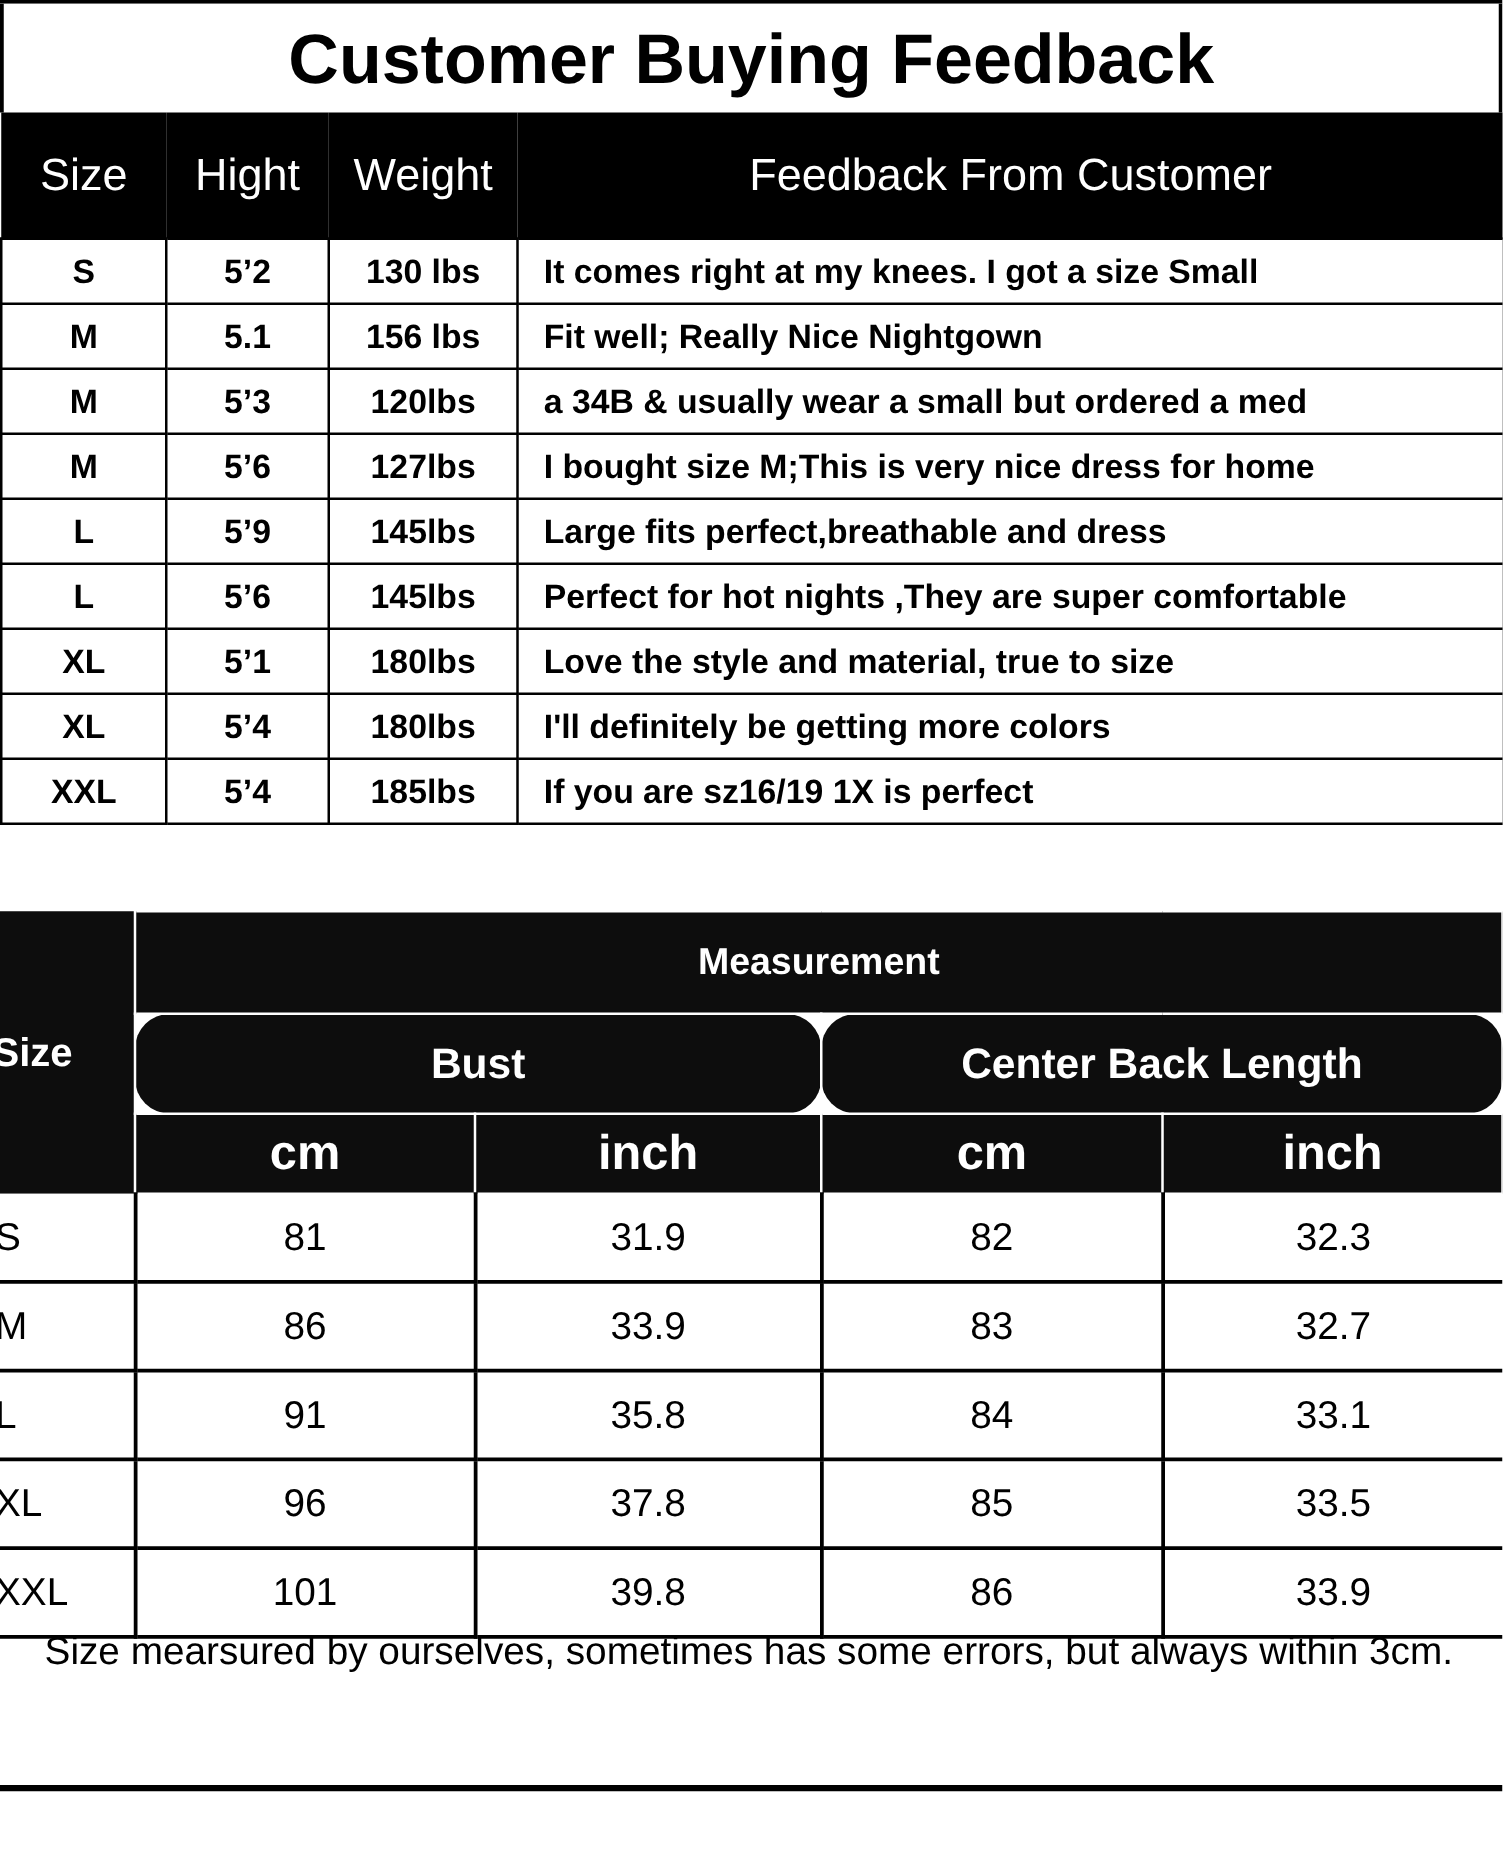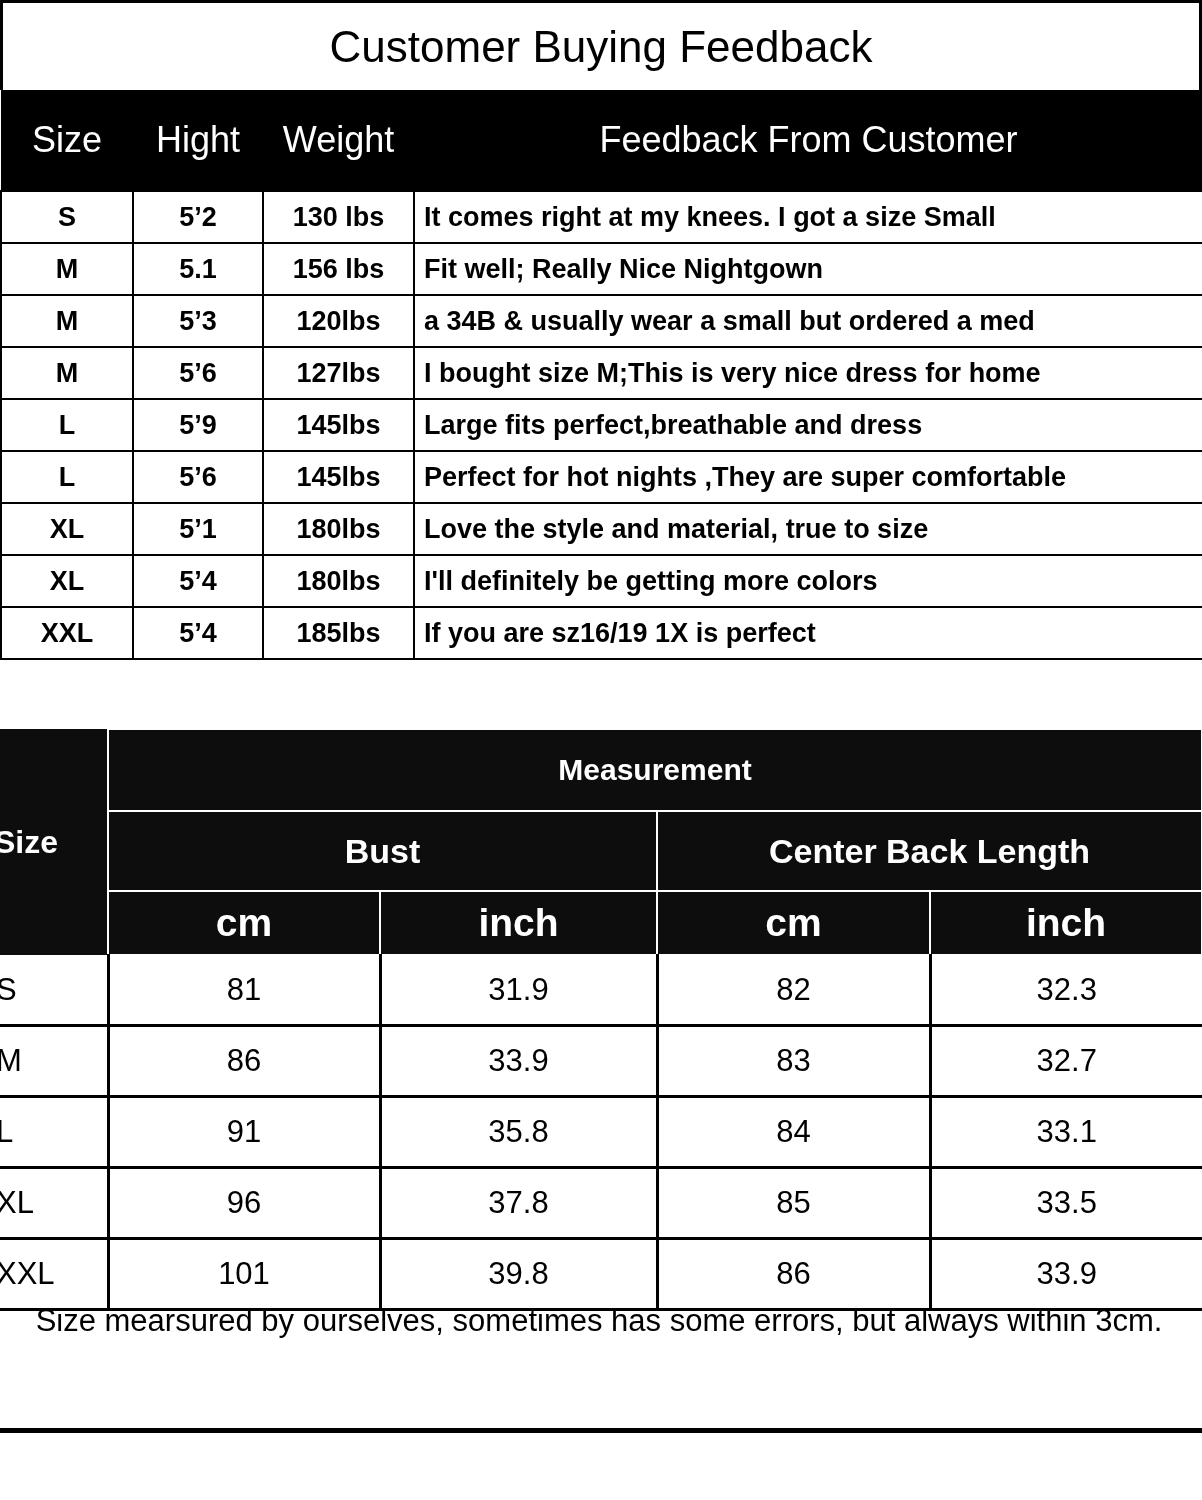--- a/index.html
+++ b/index.html
@@ -50,22 +50,22 @@
     height: 87px;
     background: #ffffff;
     box-sizing: border-box;
     border-left: 3px solid #000;
     border-right: 3px solid #000;
     display: flex;
     align-items: center;
     justify-content: center;
   }
   .title-text {
-    font-size: 44px;
-    font-weight: 400;
+    font-size: 56px;
+    font-weight: 700;
     letter-spacing: 0px;
     line-height: 1;
     white-space: nowrap;
   }
 
   
   #table1 {
     position: absolute;
     left: 0;
     top: 90px;
@@ -95,21 +95,21 @@
     padding: 0 0 0 0;
     font-size: 27px;
     font-weight: bold;
     text-align: center;
     vertical-align: middle;
     background: #ffffff;
     line-height: 1;
   }
   table.t1 tbody td.fb {
     text-align: left;
-    padding-left: 9px;
+    padding-left: 20px;
     white-space: nowrap;
     overflow: hidden;
   }
   .c-size  { width: 132px; }
   .c-hight { width: 130px; }
   .c-weight{ width: 151px; }
   .c-fb    { width: 789px; }
 
   
   #table2 {
@@ -142,20 +142,21 @@
     padding-left: 0px;
     text-indent: -6px;
   }
   table.t2 th.measurement-head {
     font-size: 30px;
     height: 80px;
   }
   table.t2 th.group-head {
     font-size: 34px;
     height: 78px;
+    border-radius: 28px;
   }
   table.t2 th.unit-head {
     font-size: 39px;
     height: 62px;
   }
   table.t2 td {
     border: 3px solid #000000;
     border-top: none;
     height: 68px;
     font-size: 31px;

